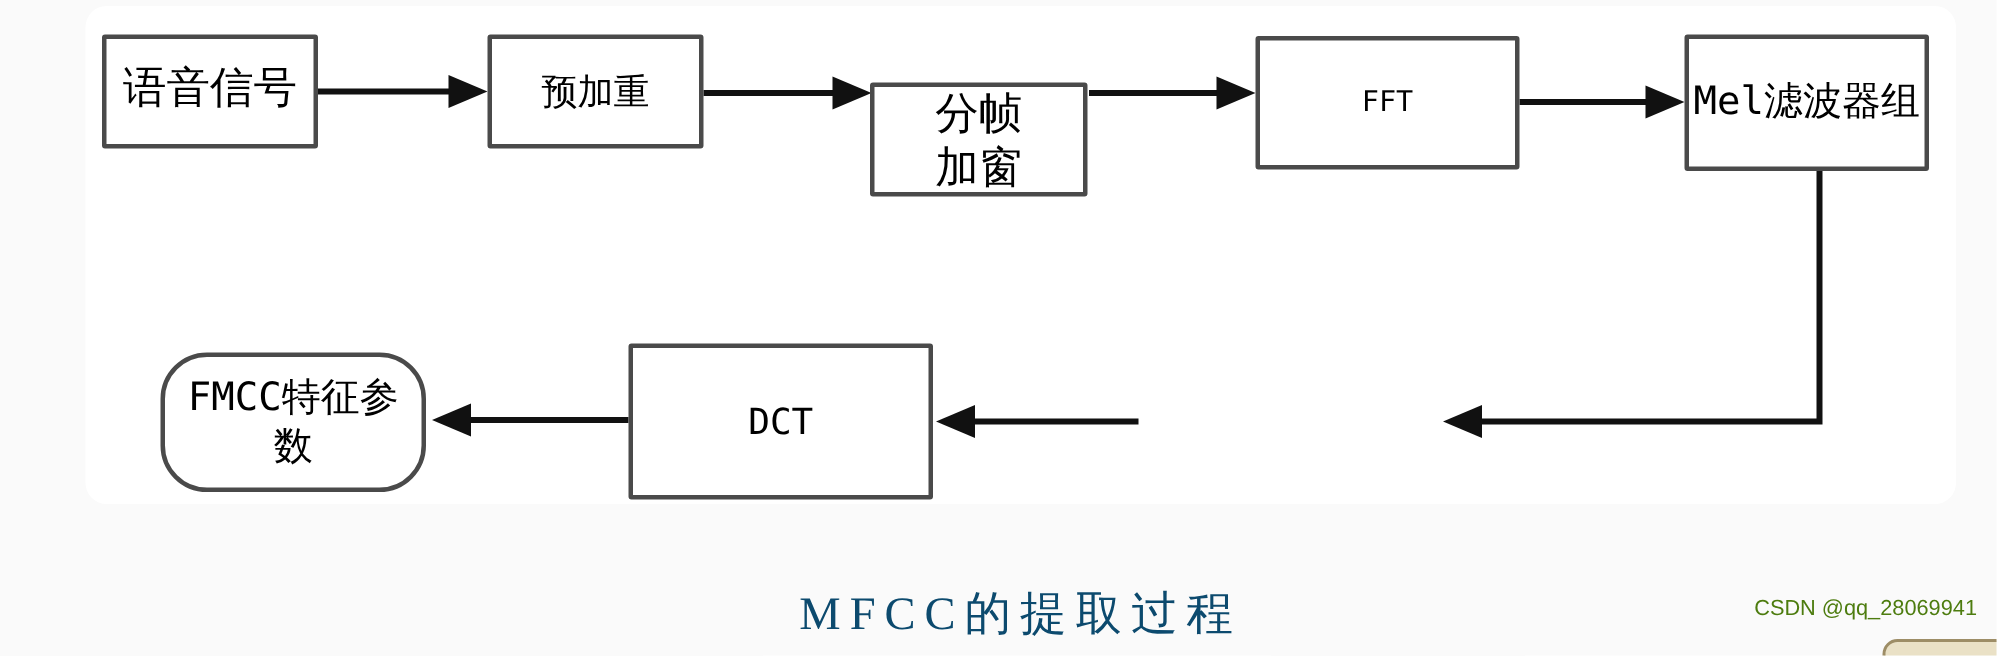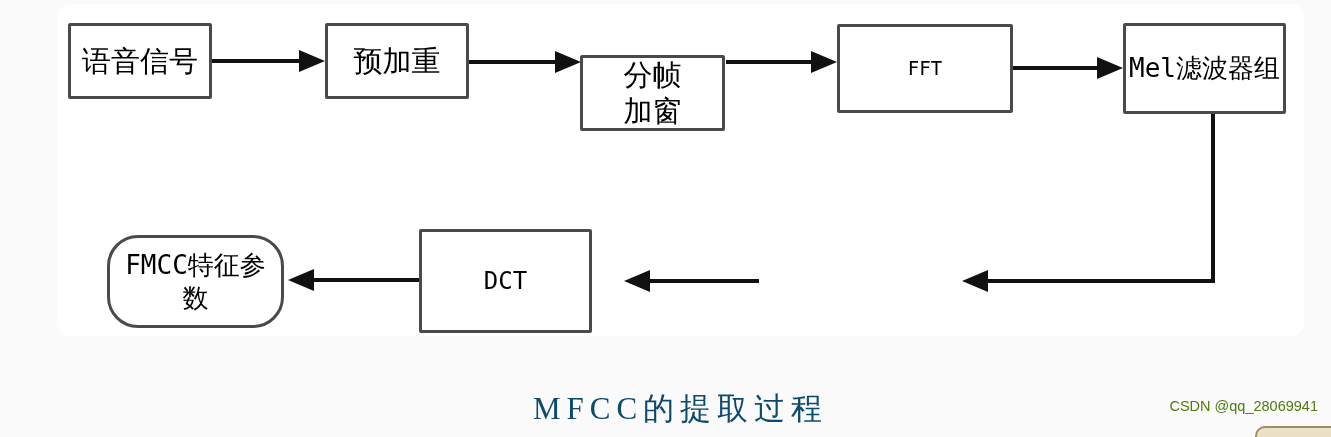--- a/index.html
+++ b/index.html
@@ -31,27 +31,27 @@
     border-radius: 2px;
     display: flex;
     align-items: center;
     justify-content: center;
     text-align: center;
     color: #000000;
     font-family: "DejaVu Sans Mono", "Liberation Mono", monospace;
     white-space: pre-line;
     line-height: 1.25;
   }
-  .n-speech  { left: 68px;   top: 23px;  width: 144px; height: 76px;  font-size: 29px; }
-  .n-pre     { left: 325px;  top: 23px;  width: 144px; height: 76px;  font-size: 29px; }
+  .n-speech  { left: 68px;   top: 23px;  width: 144px; height: 76px;  font-size: 29px; font-family: Liberation Mono, monospace; }
+  .n-pre     { left: 325px;  top: 23px;  width: 144px; height: 76px;  font-size: 24px; }
   .n-framing { left: 580px;  top: 23px;  width: 145px; height: 76px;  font-size: 29px; margin-top: 32px; }
   .n-fft     { left: 837px;  top: 24px;  width: 176px; height: 89px;  font-size: 19px; justify-content: center; }
   .n-mel     { left: 1123px; top: 23px;  width: 163px; height: 91px;  font-size: 26px; }
   .n-fmcc    { left: 107px;  top: 235px; width: 177px; height: 93px;  font-size: 26px; border-radius: 31px; }
-  .n-dct     { left: 419px;  top: 229px; width: 173px; height: 104px; font-size: 24px; }
+  .n-dct     { left: 419px;  top: 229px; width: 203px; height: 104px; font-size: 24px; }
   .n-log     { left: 759px;  top: 230px; width: 201px; height: 103px; font-size: 29px; }
   .caption {
     position: absolute;
     left: 57px; top: 388px;
     width: 1247px;
     text-align: center;
     font-family: "Liberation Serif", "DejaVu Serif", serif;
     font-size: 31px;
     letter-spacing: 6px;
     color: #0c4a6e;

